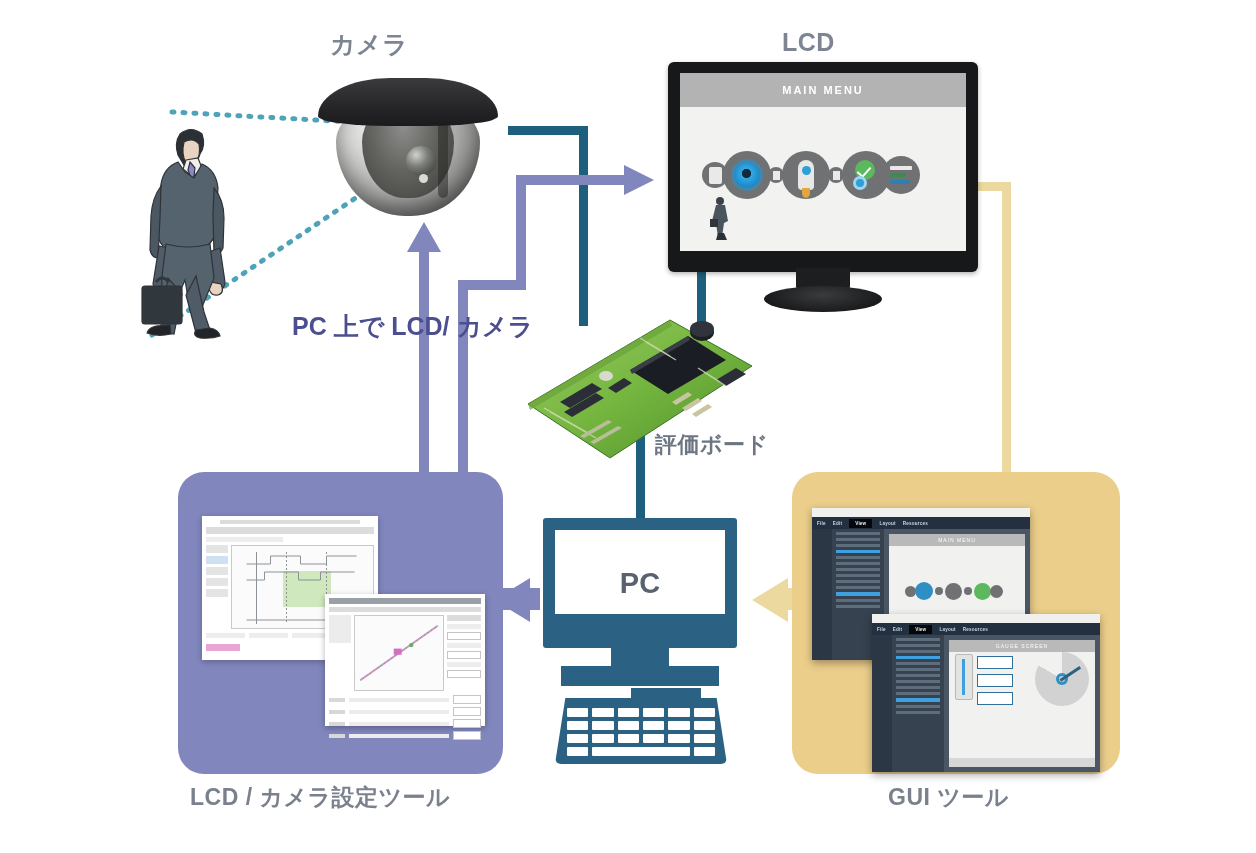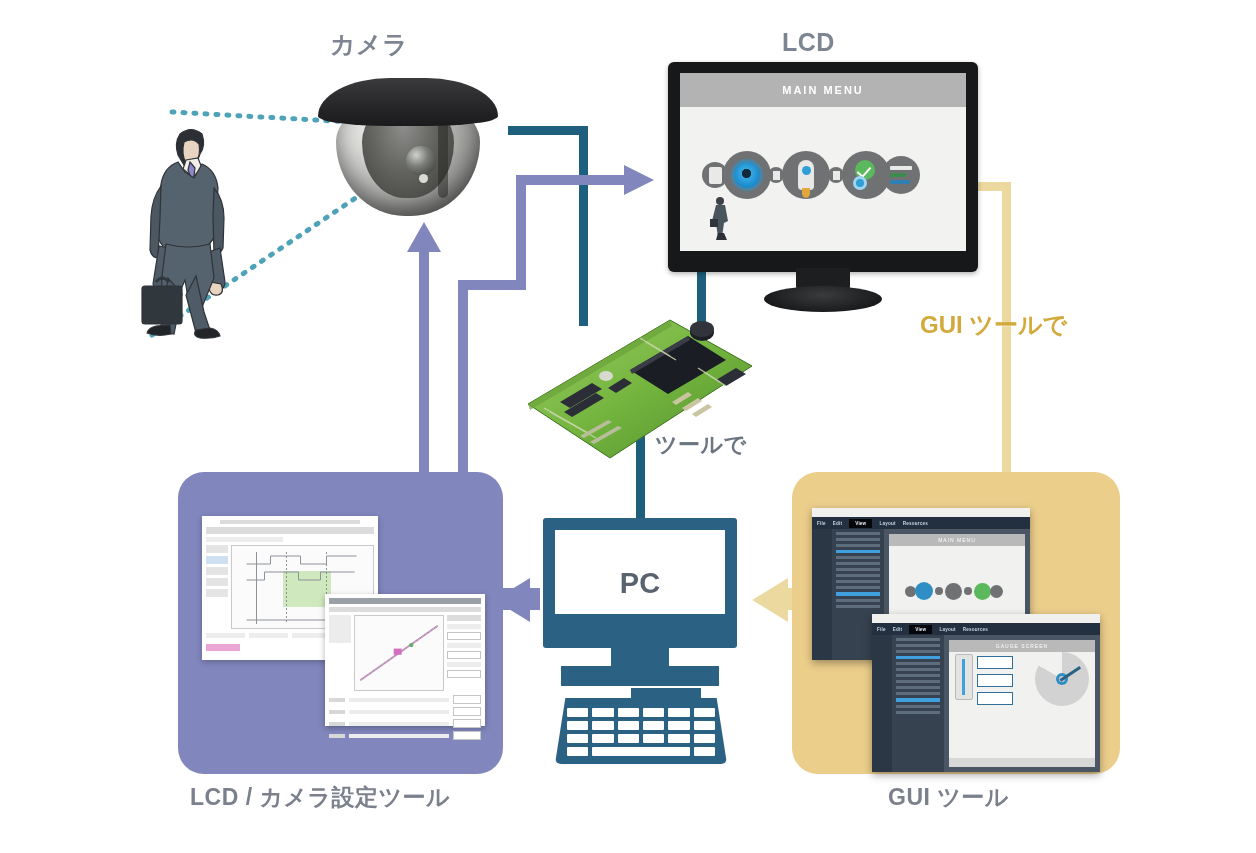--- a/index.html
+++ b/index.html
@@ -518,23 +518,23 @@
             <div class="gauge-hub"></div>
           </div>
           <div style="position:absolute;left:0;right:0;bottom:0;height:9px;background:#d7d7d7;"></div>
         </div>
       </div>
     </div>
   </div>
 
   <div class="lbl lbl-camera">カメラ</div>
   <div class="lbl lbl-lcd">LCD</div>
-  <div class="lbl lbl-board">ツールで</div>
+  <div class="lbl lbl-board">評価ボード</div>
   <div class="lbl lbl-lcdtool">LCD / カメラ設定ツール</div>
   <div class="lbl lbl-guitool">GUI ツール</div>
 
   <div class="note note-pc">
+    <div>PC 上で LCD/ カメラ</div>
   </div>
   <div class="note note-gui">
-    <div>GUI ツールで</div>
   </div>
 
 </div>
 
 </body></html>

